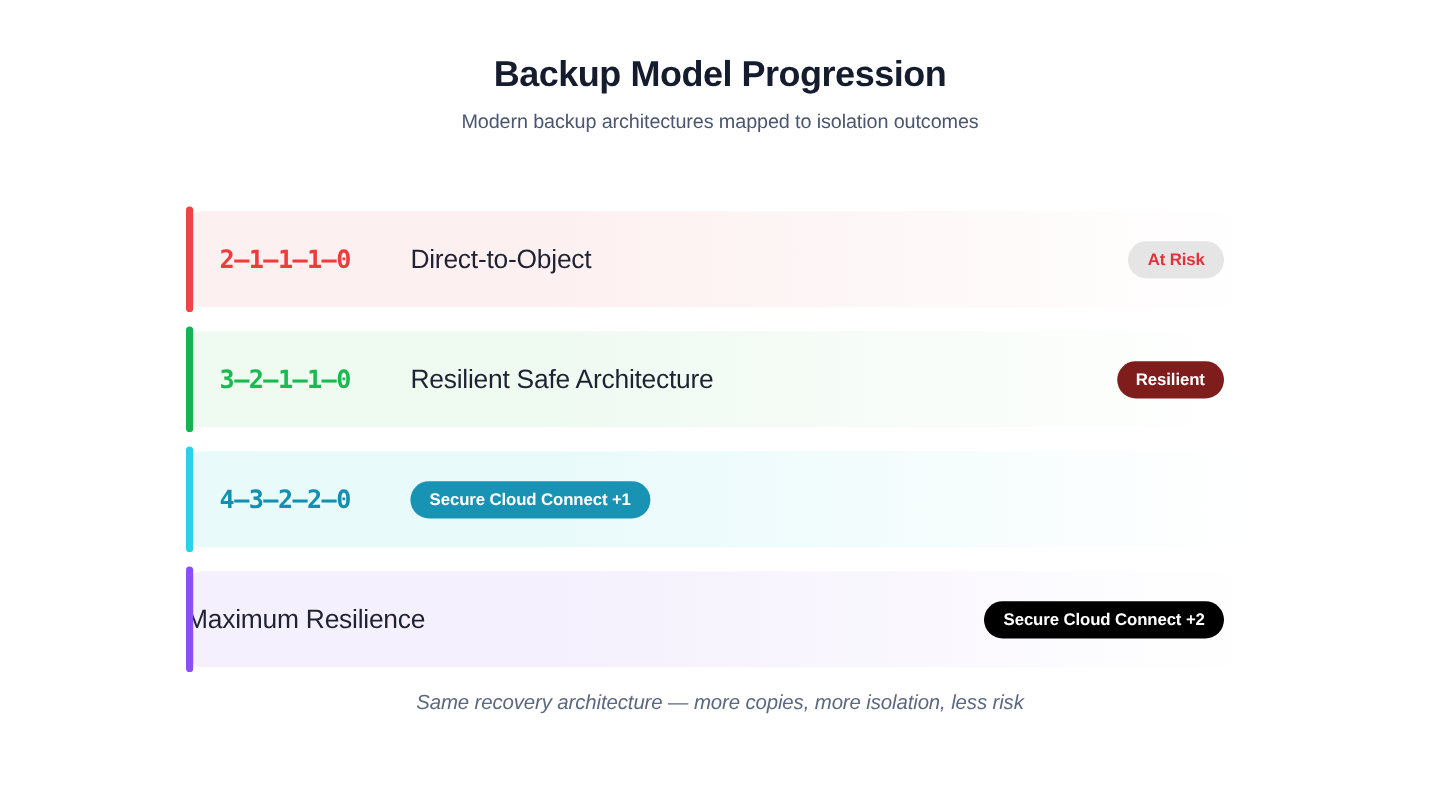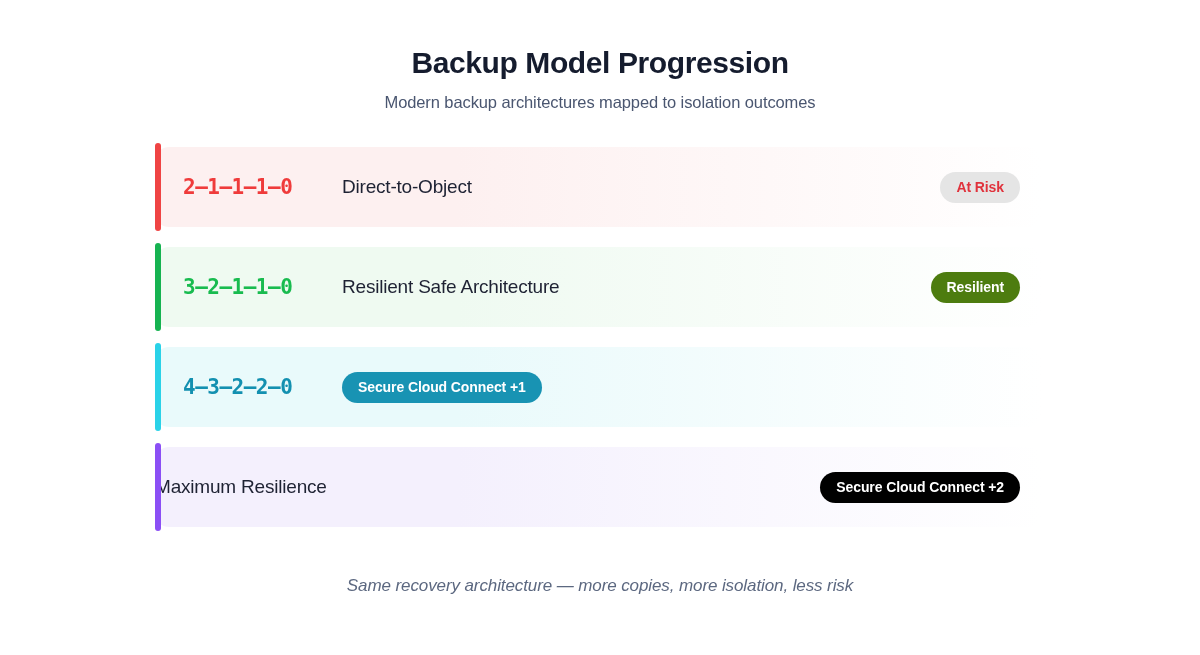--- a/index.html
+++ b/index.html
@@ -42,21 +42,21 @@
     font-size: 16.5px;
     font-weight: normal;
     color: #4a5670;
     line-height: 22px;
     letter-spacing: -0.1px;
   }
 
   
   .rows {
     position: absolute;
-    top: 147px;
+    top: 176px;
     left: 155px;
     width: 887px;
   }
 
   .row {
     position: relative;
     height: 80px;
     margin-bottom: 20px;
     border-radius: 14px;
     display: flex;
@@ -90,21 +90,21 @@
     font-size: 21px;
     font-weight: bold;
     letter-spacing: -0.5px;
     white-space: nowrap;
   }
 
   .label {
     position: relative;
     z-index: 1;
     flex: 1;
-    font-size: 19px;
+    font-size: 22px;
     font-weight: normal;
     color: #1e2233;
     letter-spacing: -0.2px;
     white-space: nowrap;
   }
 
   .badge-wrap {
     position: relative;
     z-index: 1;
     padding-right: 22px;
@@ -157,21 +157,21 @@
         <span class="badge" style="background: #e5e5e5; color: rgb(224, 50, 60);">At Risk</span>
       </div>
     </div>
 
     <div class="row">
       <div class="row-bg" style="background: linear-gradient(to right, rgb(239, 250, 241) 0%, rgb(239, 250, 241) 34%, rgb(255, 255, 255) 100%);"></div>
       <div class="accent" style="background: rgb(22, 179, 81);"></div>
       <div class="code" style="color: rgb(24, 187, 79);">3–2–1–1–0</div>
       <div class="label">Resilient Safe Architecture</div>
       <div class="badge-wrap">
-        <span class="badge" style="background: #4d7c0f; color: rgb(255, 255, 255);">Resilient</span>
+        <span class="badge" style="background: #7f1d1d; color: rgb(255, 255, 255);">Resilient</span>
       </div>
     </div>
 
     <div class="row">
       <div class="row-bg" style="background: linear-gradient(to right, rgb(233, 250, 251) 0%, rgb(233, 250, 251) 34%, rgb(255, 255, 255) 100%);"></div>
       <div class="accent" style="background: rgb(42, 210, 232);"></div>
       <div class="code" style="color: rgb(19, 144, 176);">4–3–2–2–0</div>
       <div class="badge-wrap">
         <span class="badge" style="background: rgb(24, 147, 179); color: rgb(255, 255, 255); text-align: right;">Secure Cloud Connect +1</span>
       </div>

